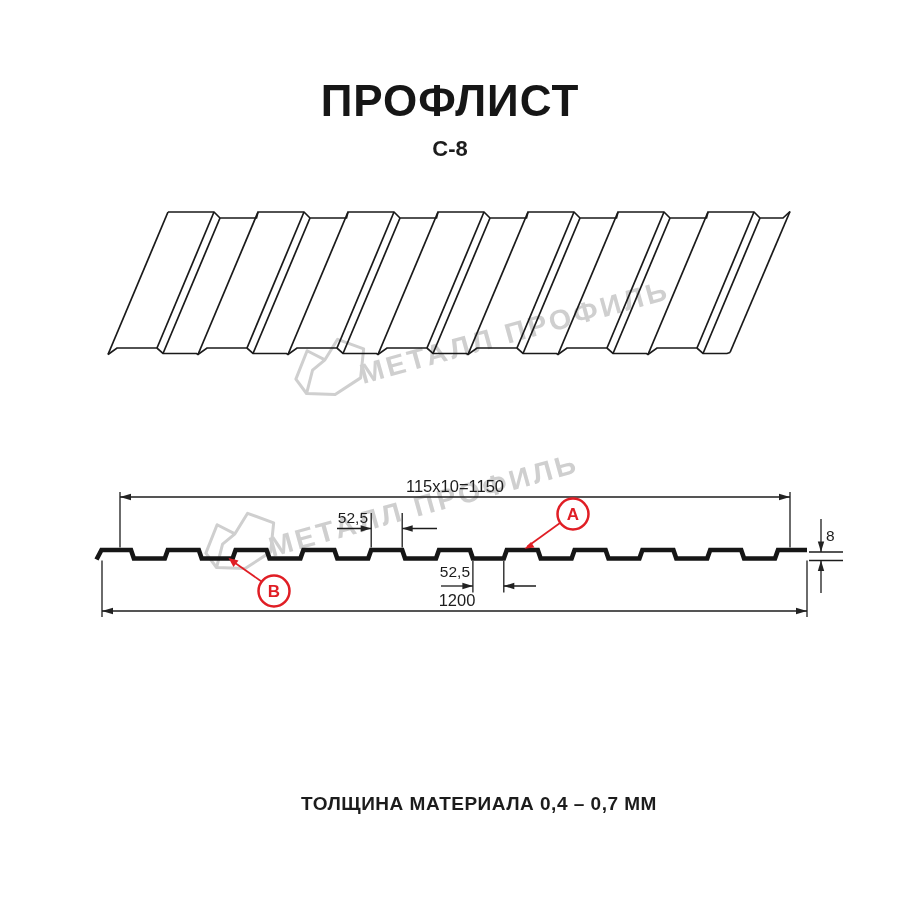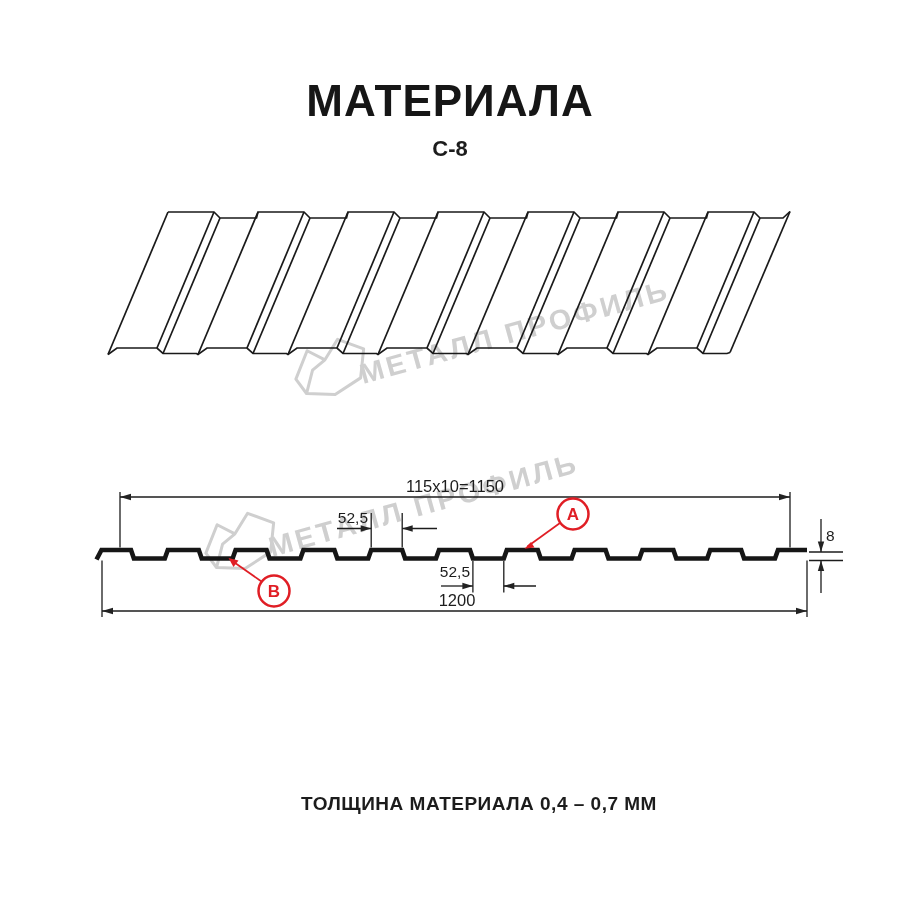--- a/index.html
+++ b/index.html
@@ -17,21 +17,21 @@
   .wm-stroke{fill:none;stroke:#cfcfcf;stroke-width:3;stroke-linejoin:round;stroke-linecap:round;}
   .dim-text{font-family:"Liberation Sans",sans-serif;font-size:15.5px;fill:#1c1c1c;}
   .dim-text-lg{font-family:"Liberation Sans",sans-serif;font-size:16.5px;fill:#1c1c1c;}
   .red-label{font-family:"Liberation Sans",sans-serif;font-size:17px;font-weight:700;}
 </style>
 </head>
 <body>
 
 <div class="page">
 
-  <h1 class="title">МАТЕРИАЛА</h1>
+  <h1 class="title">ПРОФЛИСТ</h1>
   <div class="subtitle">С-8</div>
 
   <svg class="canvas" width="900" height="900" viewBox="0 0 900 900">
 
     <g>
       <g transform="translate(288,346) rotate(-10)">
         <path class="wm-stroke" d="M 2 34 L 18 8 L 34 20 L 50 2 L 74 16 L 66 44 L 38 56 L 10 50 Z M 10 50 L 20 28 L 34 20"></path>
       </g>
       <text class="wm-text" transform="translate(363,384) rotate(-15.5)" x="0" y="0" textLength="320" lengthAdjust="spacingAndGlyphs">МЕТАЛЛ ПРОФИЛЬ</text>
     </g>

